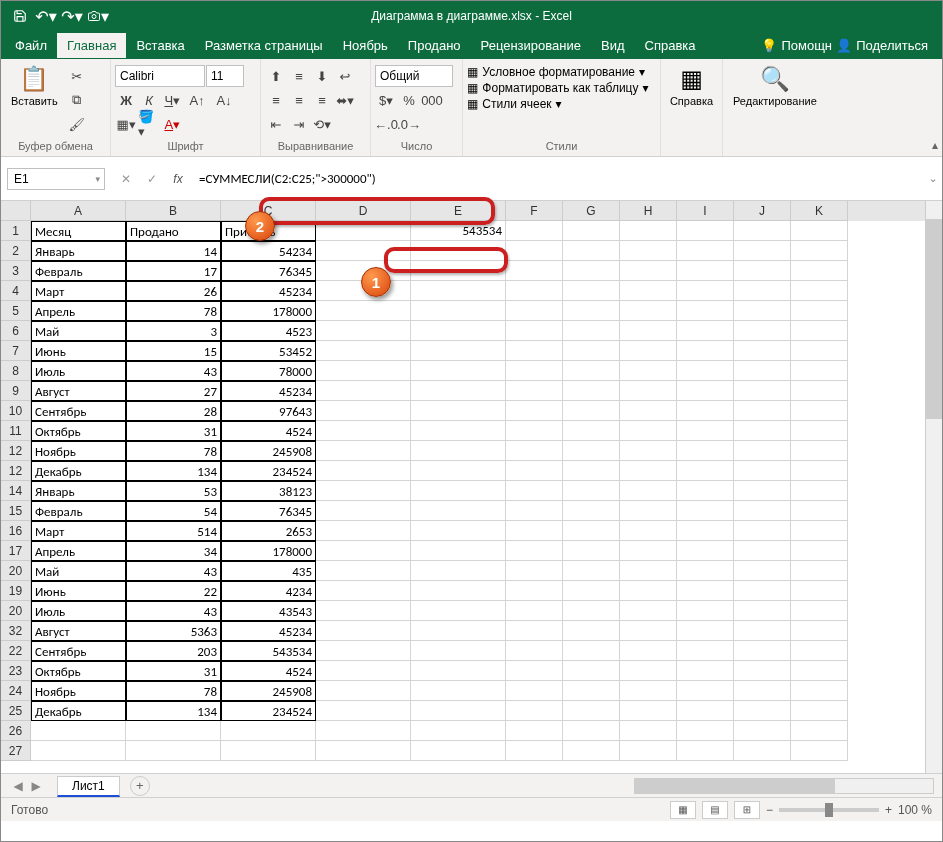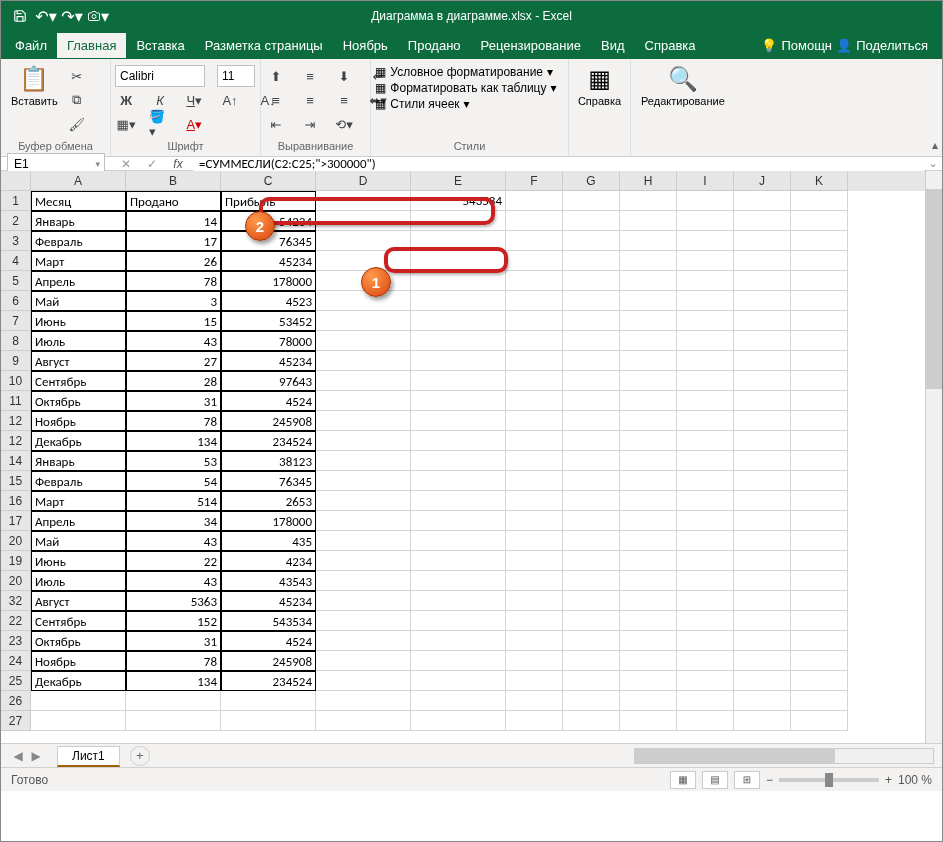--- a/index.html
+++ b/index.html
@@ -25,27 +25,27 @@
 
 .ribbon { background: #f3f2f1; height: 98px; display: flex; border-bottom: 1px solid #d0d0d0; position: relative; }
 .ribbon-group { display: flex; flex-direction: column; border-right: 1px solid #e0e0e0; padding: 2px 4px; position: relative; }
 .ribbon-group .group-body { flex: 1; display: flex; align-items: flex-start; gap: 2px; }
 .ribbon-group .group-label { text-align: center; font-size: 11px; color: #666; padding: 2px 0; position: relative; }
 
 .big-btn { display: flex; flex-direction: column; align-items: center; justify-content: center; padding: 2px 6px; cursor: pointer; min-width: 50px; }
 .big-btn .ico { width: 32px; height: 32px; display: flex; align-items: center; justify-content: center; font-size: 24px; }
 .big-btn .lbl { font-size: 11px; text-align: center; }
 .small-btn { width: 22px; height: 22px; display: flex; align-items: center; justify-content: center; cursor: pointer; font-size: 13px; color: #444; }
-.small-row { display: flex; gap: 12px; }
+.small-row { display: flex; gap: 1px; }
 .font-box, .size-box { border: 1px solid #c0c0c0; background: #fff; font-size: 12px; height: 22px; }
 .font-box { width: 90px; padding: 0 4px; }
 .size-box { width: 38px; padding: 0 4px; }
 
 
-.fx-row { display: flex; align-items: center; height: 14px; border-bottom: 1px solid #d0d0d0; background: #fff; }
+.fx-row { display: flex; align-items: center; height: 44px; border-bottom: 1px solid #d0d0d0; background: #fff; }
 .name-box { width: 98px; height: 22px; border: 1px solid #c0c0c0; margin: 0 6px; padding: 0 6px; display: flex; align-items: center; font-size: 12px; background: #fff; position: relative; }
 .name-box::after { content: "▾"; position: absolute; right: 4px; color: #888; font-size: 9px; }
 .fx-controls { display: flex; gap: 4px; margin: 0 4px; }
 .fx-btn { width: 22px; height: 22px; display: flex; align-items: center; justify-content: center; color: #999; cursor: pointer; font-size: 12px; }
 .formula-input { flex: 1; border: none; font-size: 13px; height: 22px; padding: 0 6px; outline: none; font-family: Calibri, Arial; }
 .fx-expand { width: 18px; color: #888; font-size: 11px; text-align: center; cursor: pointer; }
 
 
 .grid-wrap { position: relative; height: 572px; overflow: hidden; background: #fff; display: flex; flex-direction: column; }
 .col-headers { display: flex; height: 20px; background: #e6e6e6; }
@@ -64,21 +64,21 @@
 .callout-1 { position: absolute; left: 383px; top: 246px; width: 124px; height: 26px; border: 4px solid #cc2020; border-radius: 10px; pointer-events: none; z-index: 5; box-shadow: 1px 2px 3px rgba(0,0,0,0.3);}
 .callout-2 { position: absolute; left: 258px; top: 196px; width: 236px; height: 28px; border: 4px solid #cc2020; border-radius: 10px; pointer-events: none; z-index: 5; box-shadow: 1px 2px 3px rgba(0,0,0,0.3);}
 .num-badge { position: absolute; width: 30px; height: 30px; border-radius: 50%; background: radial-gradient(circle at 35% 30%, #ff9a4d, #d9430b); color: #fff; font-weight: bold; display: flex; align-items: center; justify-content: center; font-size: 15px; z-index: 6; box-shadow: 2px 3px 4px rgba(0,0,0,0.4); border: 1px solid #a03000;}
 .badge-1 { left: 360px; top: 266px; }
 .badge-2 { left: 244px; top: 210px; }
 
 
 .sheet-tabs { height: 24px; background: #f3f2f1; border-top: 1px solid #d0d0d0; display: flex; align-items: center; padding: 0 8px; font-size: 12px; }
 .tab-nav-btn { width: 18px; text-align: center; color: #888; cursor: pointer; }
 .sheet-tab { background: #fff; border: 1px solid #ccc; border-bottom: none; padding: 2px 14px; margin-left: 12px; cursor: pointer; font-size: 12px; position: relative; top: 1px; }
-.sheet-tab.active { border-bottom: 2px solid #a16207; }
+.sheet-tab.active { border-bottom: 2px solid #1d4ed8; }
 .add-sheet { margin-left: 10px; width: 20px; height: 20px; border: 1px solid #ccc; border-radius: 50%; display: flex; align-items: center; justify-content: center; cursor: pointer; font-size: 13px; color: #666; }
 .hscroll-track { margin-left: auto; width: 300px; height: 16px; background: #f0f0f0; border: 1px solid #ccc; position: relative; cursor: pointer; }
 .hscroll-thumb { position: absolute; left: 0; width: 200px; height: 100%; background: #cdcdcd; }
 
 
 .status-bar { height: 24px; background: #f3f2f1; border-top: 1px solid #d0d0d0; display: flex; align-items: center; padding: 0 10px; font-size: 12px; color: #555; }
 .status-right { margin-left: auto; display: flex; align-items: center; gap: 6px; }
 .view-btn { width: 26px; height: 18px; border: 1px solid #ccc; display: flex; align-items: center; justify-content: center; cursor: pointer; font-size: 10px; background: #fff; }
 .zoom-slider { width: 100px; height: 4px; background: #ccc; position: relative; cursor: pointer; }
 .zoom-thumb { width: 8px; height: 14px; background: #888; position: absolute; left: 46px; top: -5px; }
@@ -185,20 +185,37 @@
           <div class="small-btn">⬌▾</div>
         </div>
       <div class="small-row">
           <div class="small-btn">⇤</div>
           <div class="small-btn">⇥</div>
           <div class="small-btn">⟲▾</div>
         </div>
     </div>
     <div class="group-label">Выравнивание</div>
   </div>
+  <div class="ribbon-group" style="width:92px">
+    <div class="group-body" style="flex-direction:column;gap:2px;padding-top:4px">
+      <div class="small-row">
+          <input class="font-box" style="width: 78px;" value="Общий">
+        </div>
+      <div class="small-row">
+          <div class="small-btn">$▾</div>
+          <div class="small-btn">%</div>
+          <div class="small-btn">000</div>
+        </div>
+      <div class="small-row">
+          <div class="small-btn">←.0</div>
+          <div class="small-btn">.0→</div>
+        </div>
+    </div>
+    <div class="group-label">Число</div>
+  </div>
   <div class="ribbon-group" style="width:198px">
     <div class="group-body" style="flex-direction:column;gap:2px;padding-top:4px;font-size:12px">
       <div style="display:flex;align-items:center;gap:4px;cursor:pointer"><span>▦</span><span>Условное форматирование</span>▾</div>
       <div style="display:flex;align-items:center;gap:4px;cursor:pointer"><span>▦</span><span>Форматировать как таблицу</span>▾</div>
       <div style="display:flex;align-items:center;gap:4px;cursor:pointer"><span>▦</span><span>Стили ячеек</span>▾</div>
     </div>
     <div class="group-label">Стили</div>
   </div>
   <div class="ribbon-group" style="width:62px">
     <div class="group-body">
@@ -540,21 +557,21 @@
         <div class="cell narrow"></div>
         <div class="cell narrow"></div>
         <div class="cell narrow"></div>
         <div class="cell narrow"></div>
         <div class="cell narrow"></div>
         <div class="cell narrow"></div>
       </div>
       <div class="grid-row">
         <div class="row-hdr">22</div>
         <div class="cell wide bordered">Сентябрь</div>
-        <div class="cell wide bordered num">152</div>
+        <div class="cell wide bordered num">203</div>
         <div class="cell wide bordered num">543534</div>
         <div class="cell wide"></div>
         <div class="cell wide num"></div>
         <div class="cell narrow"></div>
         <div class="cell narrow"></div>
         <div class="cell narrow"></div>
         <div class="cell narrow"></div>
         <div class="cell narrow"></div>
         <div class="cell narrow"></div>
       </div>

